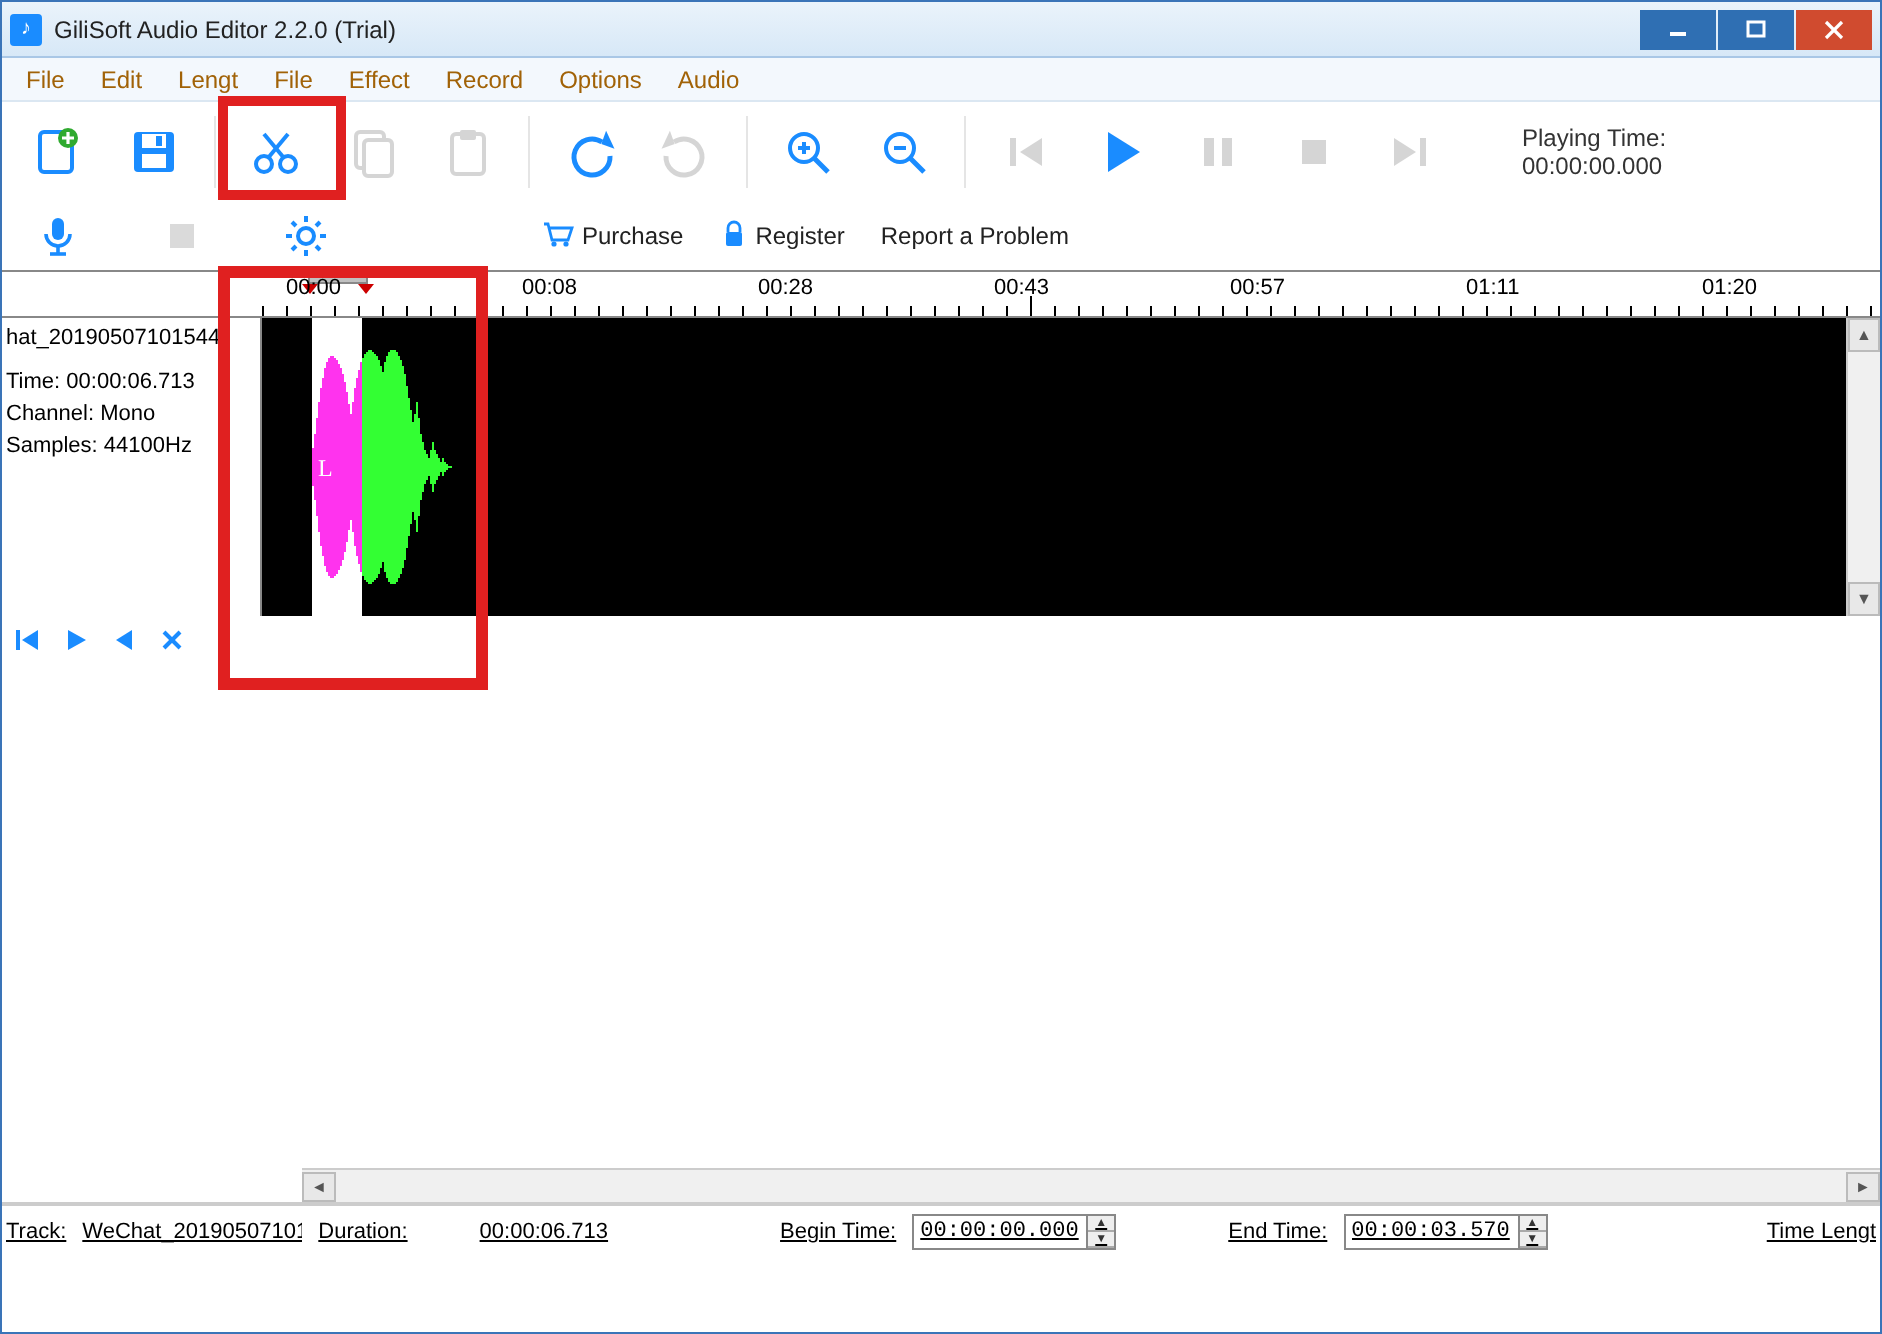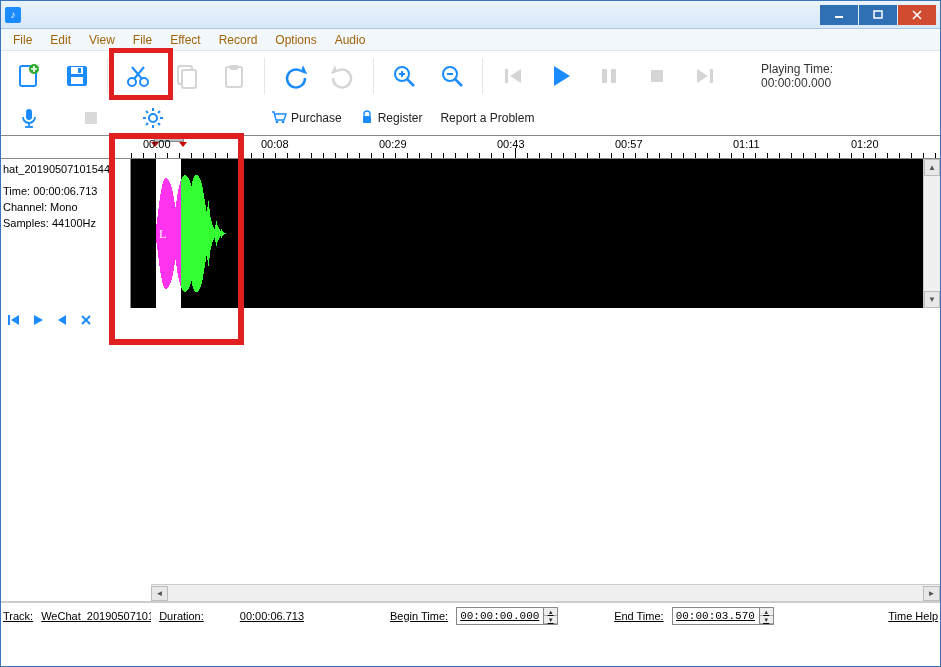--- a/index.html
+++ b/index.html
@@ -75,20 +75,21 @@
   .sel-marker{position:absolute;top:-2px;left:153px;width:30px;height:8px;background:#c0c0c0;border:1px solid #888;}
   .sel-marker::before,.sel-marker::after{content:"";position:absolute;top:7px;width:0;height:0;border-left:4px solid transparent;border-right:4px solid transparent;border-top:5px solid #c00;}
   .sel-marker::before{left:-4px;}
   .sel-marker::after{right:-4px;}
 </style>
 </head>
 <body>
 
 <div class="titlebar">
   <div class="app-icon">♪</div>
+  <div class="title">GiliSoft Audio Editor 2.2.0 (Trial)</div>
   <div class="win-btns">
     <div class="win-btn win-min">
       <svg width="10" height="10">
           <line x1="1" y1="7" x2="9" y2="7" stroke="#fff" stroke-width="2"></line>
         </svg>
     </div>
     <div class="win-btn win-max">
       <svg width="10" height="10">
           <rect x="1" y="1" width="8" height="7" fill="none" stroke="#fff" stroke-width="1.5"></rect>
         </svg>
@@ -98,21 +99,21 @@
           <line x1="1" y1="1" x2="9" y2="9" stroke="#fff" stroke-width="1.6"></line>
           <line x1="9" y1="1" x2="1" y2="9" stroke="#fff" stroke-width="1.6"></line>
         </svg>
     </div>
   </div>
 </div>
 
 <div class="menubar">
   <span>File</span>
   <span>Edit</span>
-  <span>View</span>
+  <span>Lengt</span>
   <span>File</span>
   <span>Effect</span>
   <span>Record</span>
   <span>Options</span>
   <span>Audio</span>
 </div>
 
 <div class="toolbar1">
   <div class="tool-btn">
     <svg width="28" height="28">
@@ -266,21 +267,21 @@
 
 <div class="ruler">
   <div class="sel-marker"></div>
   <div class="tick-major" style="left:160px">
       <div class="lbl">00:00</div>
     </div>
   <div class="tick-major" style="left:278px">
       <div class="lbl">00:08</div>
     </div>
   <div class="tick-major" style="left:396px">
-      <div class="lbl">00:29</div>
+      <div class="lbl">00:28</div>
     </div>
   <div class="tick-major" style="left:514px">
       <div class="lbl">00:43</div>
     </div>
   <div class="tick-major" style="left:632px">
       <div class="lbl">00:57</div>
     </div>
   <div class="tick-major" style="left:750px">
       <div class="lbl">01:11</div>
     </div>
@@ -509,17 +510,17 @@
   <span style="flex:0 0 40px"></span>
   <span class="lbl">End Time:</span>
   <span class="time-box">
     <input value="00:00:03.570" style="">
     <span class="spin">
         <div>▲</div>
         <div>▼</div>
       </span>
   </span>
   <span style="flex:1"></span>
-  <span class="lbl">Time Help</span>
+  <span class="lbl">Time Lengt</span>
 </div>
 
 <div class="red-box-toolbar"></div>
 <div class="red-box-wave"></div>
 
 </body></html>

